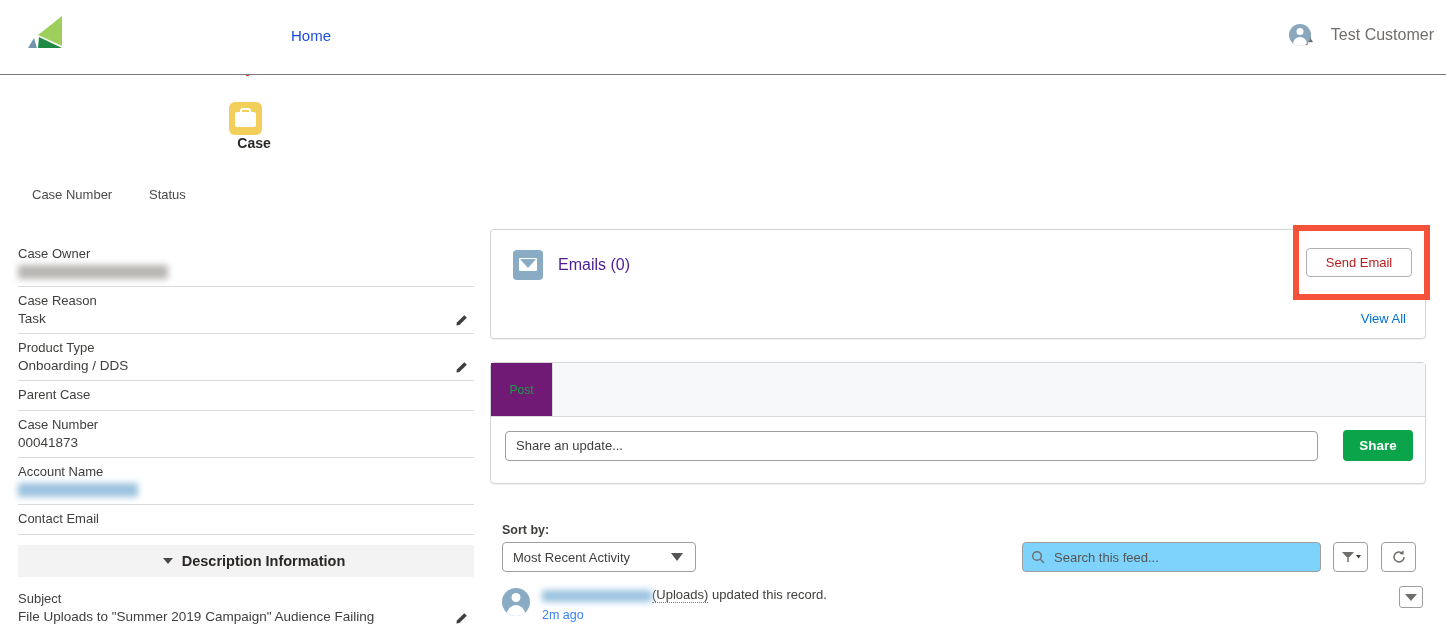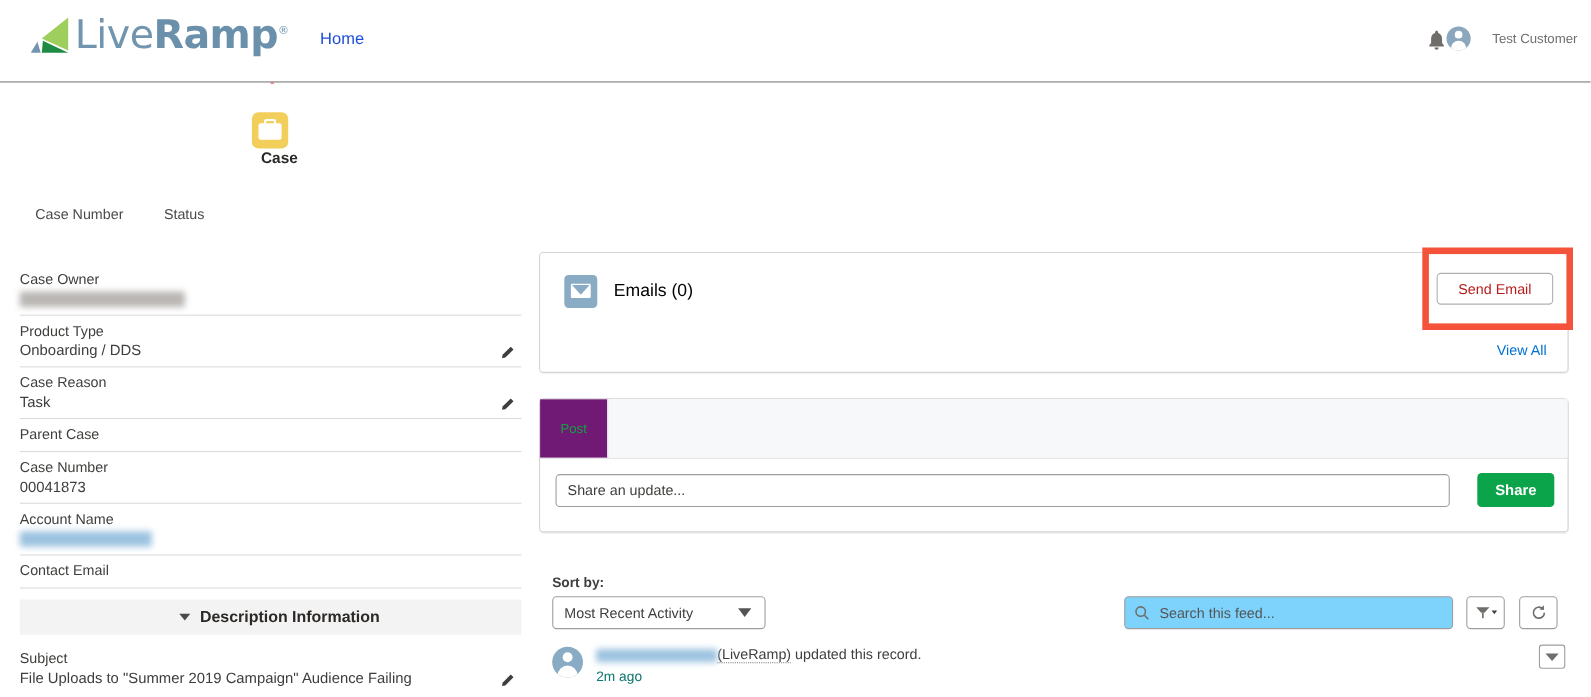--- a/index.html
+++ b/index.html
@@ -56,21 +56,21 @@
   .avatar-circ::before {
     content: ""; position: absolute; left: 50%; top: 4px;
     transform: translateX(-50%);
     width: 7px; height: 7px; border-radius: 50%; background: #fff;
   }
   .avatar-circ::after {
     content: ""; position: absolute; left: 50%; top: 13px;
     transform: translateX(-50%);
     width: 14px; height: 10px; border-radius: 7px 7px 0 0; background: #fff;
   }
-  .user-name { font-size: 12px; color: #706e6b; margin-left: 12px; }
+  .user-name { font-size: 16px; color: #706e6b; margin-left: 12px; }
 
   .red-dot {
     position: absolute; left: 246px; top: 75px;
     width: 3px; height: 5px; background: #e8443a;
   }
 
   
   .left-col {
     position: absolute; left: 0; top: 76px;
     width: 475px; height: 558px;
@@ -176,21 +176,21 @@
   }
   .mail-icon .flap {
     position: absolute; left: 7px; top: 9px;
     width: 16px; height: 9px;
     border-left: 8px solid transparent;
     border-right: 8px solid transparent;
     border-top: 9px solid #8aabc4;
     box-sizing: border-box;
   }
   .emails-title {
-    margin-left: 15px; font-size: 16px; color: #000000;
+    margin-left: 15px; font-size: 16px; color: #4c1d95;
   }
   .view-all {
     position: absolute; right: 19px; bottom: 12px;
     font-size: 13px; color: #0070d2; cursor: pointer;
   }
   .send-email-highlight {
     position: absolute; left: 1293px; top: 225px;
     width: 137px; height: 75px;
     border: 6px solid #f4523a;
     background: transparent; pointer-events: none;
@@ -316,21 +316,21 @@
   .feed-name {
     display: inline-block; width: 110px; height: 12px;
     background: #9cc3e0; filter: blur(3px);
     vertical-align: middle; border-radius: 1px;
   }
   .feed-org {
     border-bottom: 1px dotted #7d7d7d; color: #3e3e3c;
     cursor: pointer;
   }
   .feed-time {
-    font-size: 12.5px; color: #0f766e; margin-top: 5px;
+    font-size: 12.5px; color: #3b82f6; margin-top: 5px;
   }
   .feed-menu {
     position: absolute; right: 1px; top: 0;
     width: 24px; height: 22px;
     border: 1px solid #9e9e9e; border-radius: 3px;
     background: #fff; display: flex;
     align-items: center; justify-content: center;
     cursor: pointer;
   }
   .feed-menu .car {
@@ -346,21 +346,20 @@
 <div class="topbar">
   <div class="logo-wrap">
     <div class="logo-mark">
       <svg width="44" height="44" viewBox="0 0 44 44">
         <polygon points="6,38 15,38 12,28" fill="#7195ae"></polygon>
         <polygon points="16,38 40,38 17,27" fill="#1f8a43"></polygon>
         <polygon points="16,25 40,36 40,6" fill="#8dc63f" opacity="0.85"></polygon>
         <polygon points="14,24 40,5 40,4 13,23" fill="#ffffff"></polygon>
       </svg>
     </div>
-    <div class="logo-text"><span>Live</span><b>Ramp</b><span class="logo-reg">®</span></div>
   </div>
 
   <div class="nav-home">Home</div>
 
   <div class="bell">
     <svg width="20" height="22" viewBox="0 0 20 22">
       <path d="M10 2c-.8 0-1.4.6-1.4 1.4v.5C6.5 4.5 5 6.5 5 9v4l-1.6 2.2c-.3.4 0 1 .5 1h12.2c.5 0 .8-.6.5-1L15 13V9c0-2.5-1.5-4.5-3.6-5.1v-.5C11.4 2.6 10.8 2 10 2z" fill="#706e6b"></path>
       <path d="M8 17.2c0 1.1.9 2 2 2s2-.9 2-2H8z" fill="#706e6b"></path>
     </svg>
   </div>
@@ -385,42 +384,42 @@
   <div class="sub-heads">
     <div class="sh1">Case Number</div>
     <div>Status</div>
   </div>
 
   <div class="fields">
 
     <div class="field">
       <div class="field-label">Case Owner</div>
       <div class="field-value"><span class="redact gray"></span></div>
+    </div>
+
+    <div class="field">
+      <div class="field-label">Case Reason</div>
+      <div class="field-value">Task</div>
+      <span class="pencil">
+        <svg width="14" height="14" viewBox="0 0 14 14">
+            <path d="M10.3 1.2l2.5 2.5-7.4 7.4-3 .5.5-3z" fill="#3e3e3c"></path>
+          </svg>
+      </span>
     </div>
 
     <div class="field">
       <div class="field-label">Product Type</div>
       <div class="field-value">Onboarding / DDS</div>
       <span class="pencil">
         <svg width="14" height="14" viewBox="0 0 14 14">
             <path d="M10.3 1.2l2.5 2.5-7.4 7.4-3 .5.5-3z" fill="#3e3e3c"></path>
           </svg>
       </span>
     </div>
 
-    <div class="field">
-      <div class="field-label">Case Reason</div>
-      <div class="field-value">Task</div>
-      <span class="pencil">
-        <svg width="14" height="14" viewBox="0 0 14 14">
-            <path d="M10.3 1.2l2.5 2.5-7.4 7.4-3 .5.5-3z" fill="#3e3e3c"></path>
-          </svg>
-      </span>
-    </div>
-
     <div class="field empty">
       <div class="field-label">Parent Case</div>
       <div class="field-value"></div>
     </div>
 
     <div class="field">
       <div class="field-label">Case Number</div>
       <div class="field-value">00041873</div>
     </div>
 
@@ -501,21 +500,21 @@
   <div class="icon-btn refresh-btn">
     <svg width="16" height="16" viewBox="0 0 16 16">
       <path d="M13 8a5 5 0 1 1-1.6-3.7" fill="none" stroke="#706e6b" stroke-width="1.5"></path>
       <polygon points="12.6,1.2 12.6,5.6 8.4,5.0" fill="#706e6b"></polygon>
     </svg>
   </div>
 
   <div class="feed-item">
     <div class="feed-avatar"></div>
     <div class="feed-body">
-      <div class="feed-line1"><span class="feed-name"></span><span class="feed-org">(LiveRamp)</span><span> updated this record.</span></div>
+      <div class="feed-line1"><span class="feed-name"></span><span class="feed-org">(Uploads)</span><span> updated this record.</span></div>
       <div class="feed-time">2m ago</div>
     </div>
     <div class="feed-menu">
       <span class="car"></span>
     </div>
   </div>
 
 </div>
 
 <button class="send-email-btn">Send Email</button>

